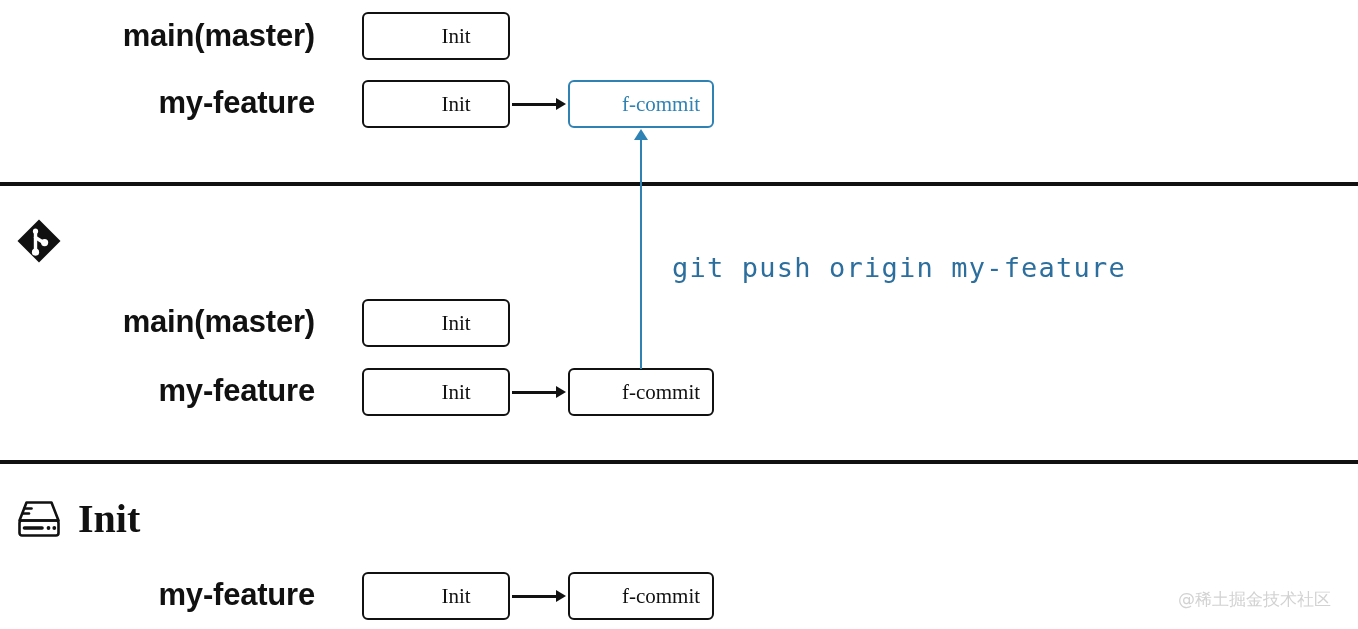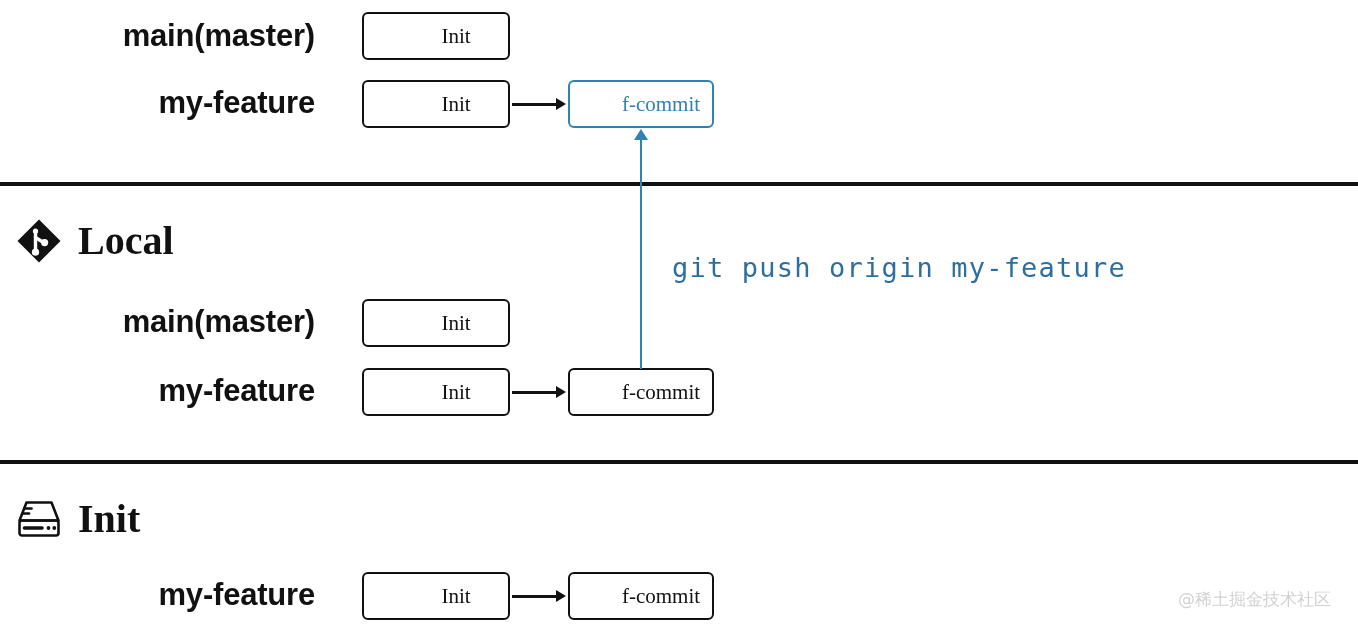--- a/index.html
+++ b/index.html
@@ -182,21 +182,20 @@
         <path d="M23 1.5 L44.5 23 L23 44.5 L1.5 23 Z" fill="#111111"></path>
         <g stroke="#ffffff" stroke-width="3.4" fill="none" stroke-linecap="round">
           <path d="M19.5 13.5 L19.5 33"></path>
           <path d="M19.5 19.5 L27.5 24.5"></path>
         </g>
         <circle cx="19.5" cy="34.2" r="3.6" fill="#ffffff"></circle>
         <circle cx="28.6" cy="24.6" r="3.6" fill="#ffffff"></circle>
         <circle cx="19.5" cy="13.2" r="2.6" fill="#ffffff"></circle>
       </svg>
     </span>
-    <span class="heading-text">Local</span>
   </div>
 
   <div class="branch-label" style="left:15px; top:306px;">main(master)</div>
 
   <div class="node" style="left:362px; top:299px; width:148px; height:48px;">Init</div>
 
   <div class="branch-label" style="left:15px; top:375px;">my-feature</div>
 
   <div class="node" style="left:362px; top:368px; width:148px; height:48px;">Init</div>
 

